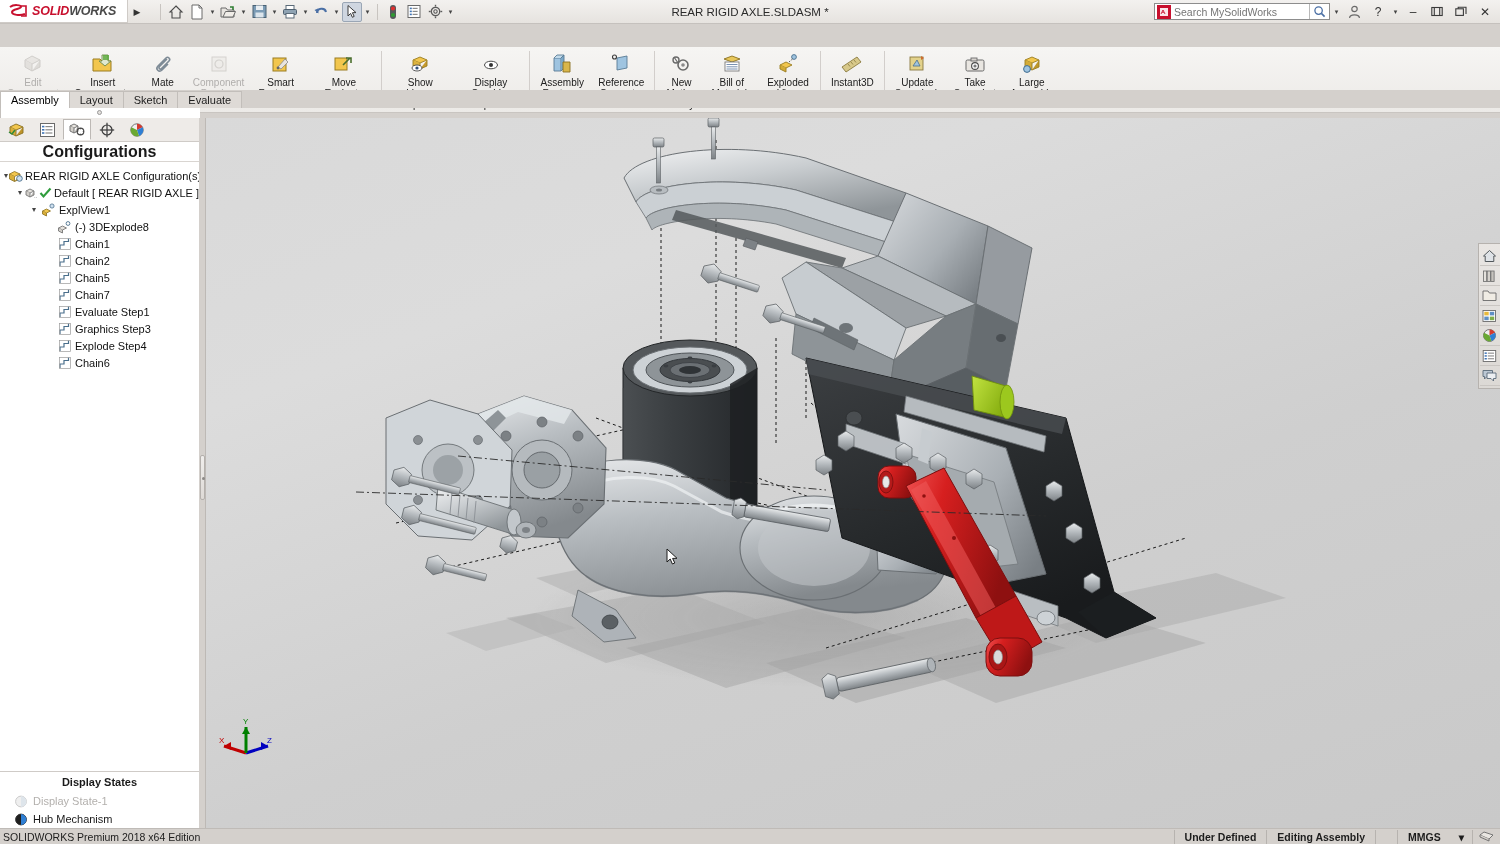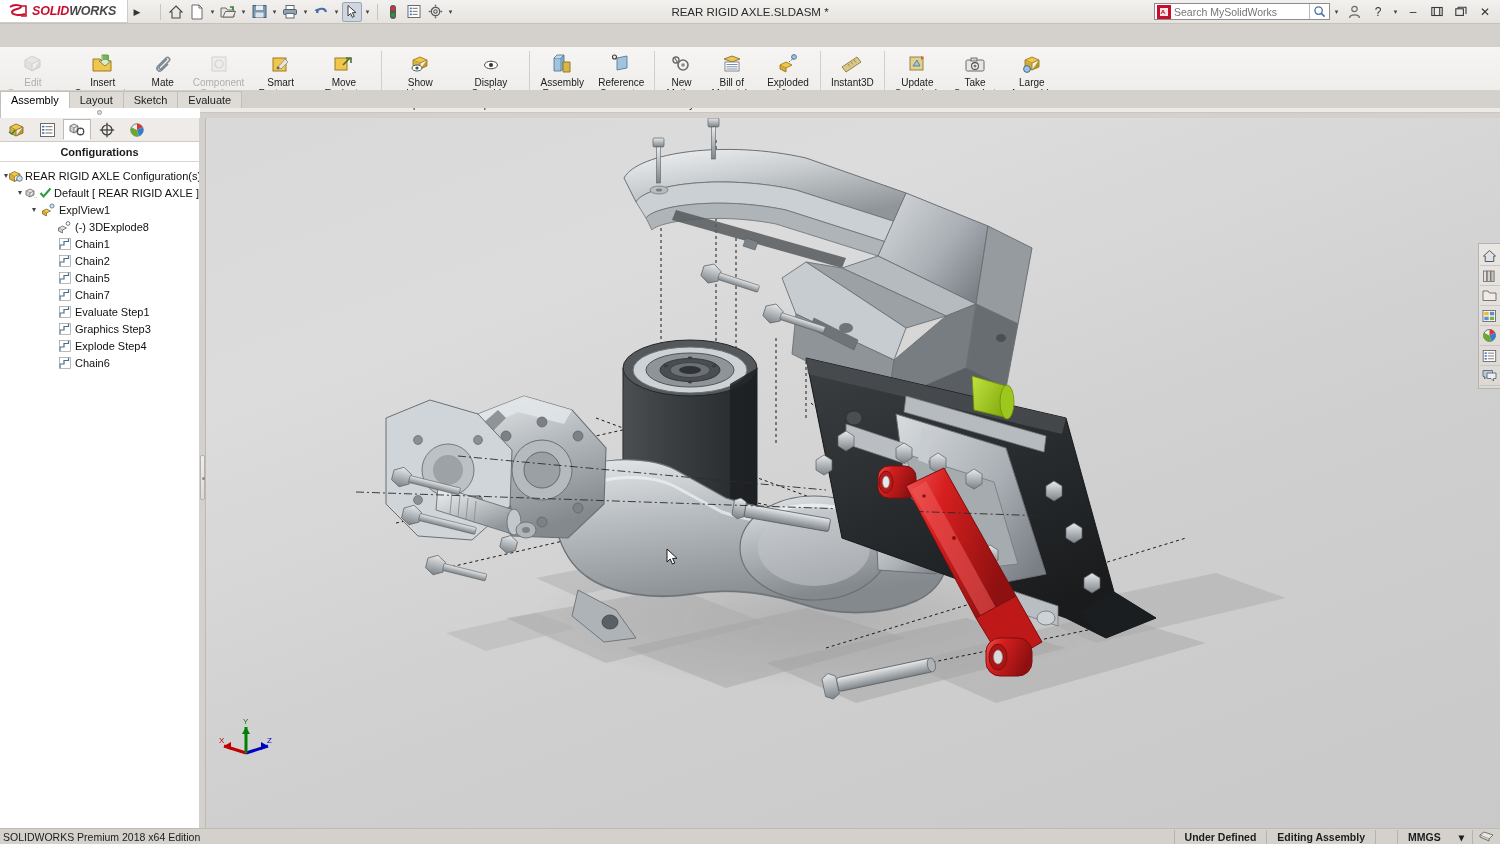--- a/index.html
+++ b/index.html
@@ -103,21 +103,21 @@
     background:#fff; border-right:1px solid #b9b5b1;
     display:flex; flex-direction:column;
   }
   .fm-tabs { display:flex; height:24px; align-items:center; background:#eeebe8;
              border-bottom:1px solid #cfcbc7; padding-left:3px; gap:2px;}
   .fm-tab { width:28px;height:21px; display:flex;align-items:center;justify-content:center;
             border:1px solid transparent; }
   .fm-tab.active { background:#fff; border-color:#bdb9b5; border-bottom-color:#fff; }
   .panel-head {
     height:20px; display:flex;align-items:center;justify-content:center;
-    font-size:11px; font-weight:bold; color:#1a1a1a;
+    font-size:16px; font-weight:bold; color:#1a1a1a;
     background:#fff; border-bottom:1px solid #d9d5d1;
   }
   .tree { flex:1; overflow:hidden; padding:5px 0 0 4px; }
   .tnode { display:flex; align-items:center; height:17px; font-size:11px; color:#111; white-space:nowrap;}
   .tnode .exp { width:12px; text-align:center; font-size:8px; color:#444; }
   .tnode .tic { width:17px; display:flex; align-items:center; justify-content:center; }
   .tnode .tlbl { padding-left:2px; }
   .dstates { border-top:1px solid #cfcbc7; }
   .ds-head { height:20px; display:flex;align-items:center;justify-content:center;
              font-size:11px;font-weight:bold; }
@@ -746,20 +746,43 @@
         <span class="tic">
           <svg width="14" height="14" viewBox="0 0 14 14">
               <path d="M2 12 V8 H6 V4.5 H10.5 V1.5" fill="none" stroke="#4a6f8c" stroke-width="1.2"></path>
               <rect x="1.5" y="1.5" width="11" height="11" fill="none" stroke="#9a9a9a" stroke-width="0.7"></rect>
             </svg>
         </span>
         <span class="tlbl">Chain6</span>
       </div>
     </div>
 
+    <div class="dstates">
+      <div class="ds-head">
+        <span>Display States</span>
+      </div>
+      <div class="ds-row dim">
+        <span>
+          <svg width="14" height="13" viewBox="0 0 14 13" opacity="0.45">
+              <circle cx="7" cy="6.5" r="5.4" fill="#dcdcdc" stroke="#8a8a8a" stroke-width="1"></circle>
+              <path d="M7 1.1 A5.4 5.4 0 0 1 7 11.9 Z" fill="#b8c6d4"></path>
+            </svg>
+        </span>
+        <span>Display State-1</span>
+      </div>
+      <div class="ds-row">
+        <span>
+          <svg width="14" height="13" viewBox="0 0 14 13">
+              <circle cx="7" cy="6.5" r="5.4" fill="#1f1f1f" stroke="#333" stroke-width="1"></circle>
+              <path d="M7 1.1 A5.4 5.4 0 0 1 7 11.9 Z" fill="#2f7fd4"></path>
+            </svg>
+        </span>
+        <span>Hub Mechanism</span>
+      </div>
+    </div>
   </div>
 
   <div class="splitter">
     <div class="split-grip"></div>
   </div>
 
   <div class="graphics">
 
     <svg width="1294" height="710" viewBox="0 0 1294 710" style="position:absolute;left:0;top:0;">
       <defs>

